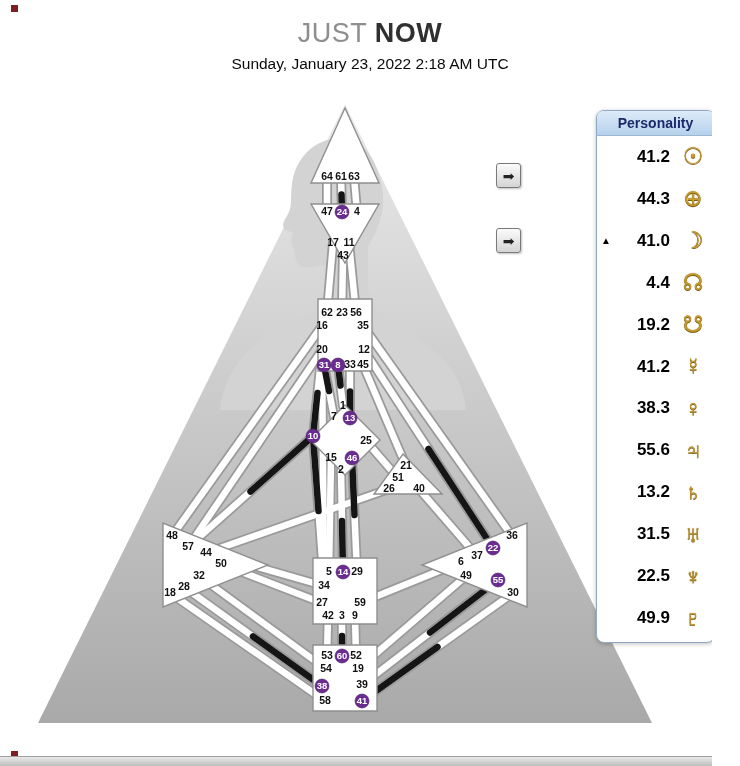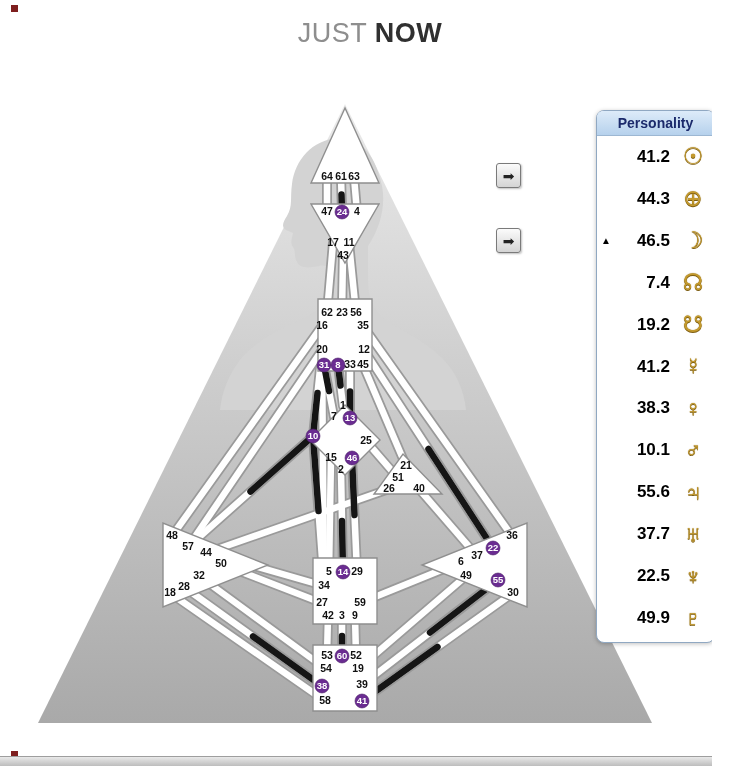--- a/index.html
+++ b/index.html
@@ -50,20 +50,21 @@
 
   <div class="fid" style="left:11px;top:5px"></div>
   <div class="fid" style="left:722px;top:5px"></div>
   <div class="fid" style="left:11px;top:751px"></div>
   <div class="fid" style="left:722px;top:751px"></div>
 
   <div class="titlebox">
     <span class="t-light">JUST</span>
     <span class="t-bold">NOW</span>
   </div>
+  <div class="subtitle">Sunday, January 23, 2022 2:18 AM UTC</div>
 
   <svg id="bodygraph-svg" width="740" height="766" viewBox="0 0 740 766">
       <defs>
         <linearGradient id="triGrad" x1="0" y1="0" x2="0" y2="1">
           <stop offset="0" stop-color="#eaeaea"></stop>
           <stop offset="1" stop-color="#a9a9a9"></stop>
         </linearGradient>
       </defs>
       <polygon points="345,104 38,723 652,723" fill="url(#triGrad)"></polygon>
       <path d="M338,138 C312,140 295,160 292,184 C290,198 293,206 287,216 C283,222 281,227 286,230 L293,233 C292,238 290,243 293,247 C296,251 294,257 297,262 C301,270 312,267 319,266 C327,264 332,270 332,280 C332,296 324,308 306,317 C284,328 258,338 240,360 C228,376 222,392 220,410 L466,410 C464,390 456,372 442,358 C424,340 400,330 386,320 C372,310 368,296 368,280 L368,246 C380,228 386,206 382,186 C376,158 362,136 338,138 Z" fill="#d3d3d3"></path>
@@ -255,56 +256,56 @@
           <span class="pval">41.2</span>
           <span class="pglyph">☉</span>
         </div>
         <div class="prow">
           <span class="pmark"></span>
           <span class="pval">44.3</span>
           <span class="pglyph">⊕</span>
         </div>
         <div class="prow">
           <span class="pmark">▲</span>
-          <span class="pval">46.5</span>
+          <span class="pval">41.0</span>
           <span class="pglyph">☽</span>
         </div>
         <div class="prow">
           <span class="pmark"></span>
-          <span class="pval">7.4</span>
+          <span class="pval">4.4</span>
           <span class="pglyph">☊</span>
         </div>
         <div class="prow">
           <span class="pmark"></span>
           <span class="pval">19.2</span>
           <span class="pglyph">☋</span>
         </div>
         <div class="prow">
           <span class="pmark"></span>
           <span class="pval">41.2</span>
           <span class="pglyph">☿</span>
         </div>
         <div class="prow">
           <span class="pmark"></span>
           <span class="pval">38.3</span>
           <span class="pglyph">♀</span>
         </div>
         <div class="prow">
           <span class="pmark"></span>
-          <span class="pval">10.1</span>
-          <span class="pglyph">♂</span>
-        </div>
-        <div class="prow">
-          <span class="pmark"></span>
           <span class="pval">55.6</span>
           <span class="pglyph">♃</span>
         </div>
         <div class="prow">
           <span class="pmark"></span>
-          <span class="pval">37.7</span>
+          <span class="pval">13.2</span>
+          <span class="pglyph">♄</span>
+        </div>
+        <div class="prow">
+          <span class="pmark"></span>
+          <span class="pval">31.5</span>
           <span class="pglyph">♅</span>
         </div>
         <div class="prow">
           <span class="pmark"></span>
           <span class="pval">22.5</span>
           <span class="pglyph">♆</span>
         </div>
         <div class="prow">
           <span class="pmark"></span>
           <span class="pval">49.9</span>

